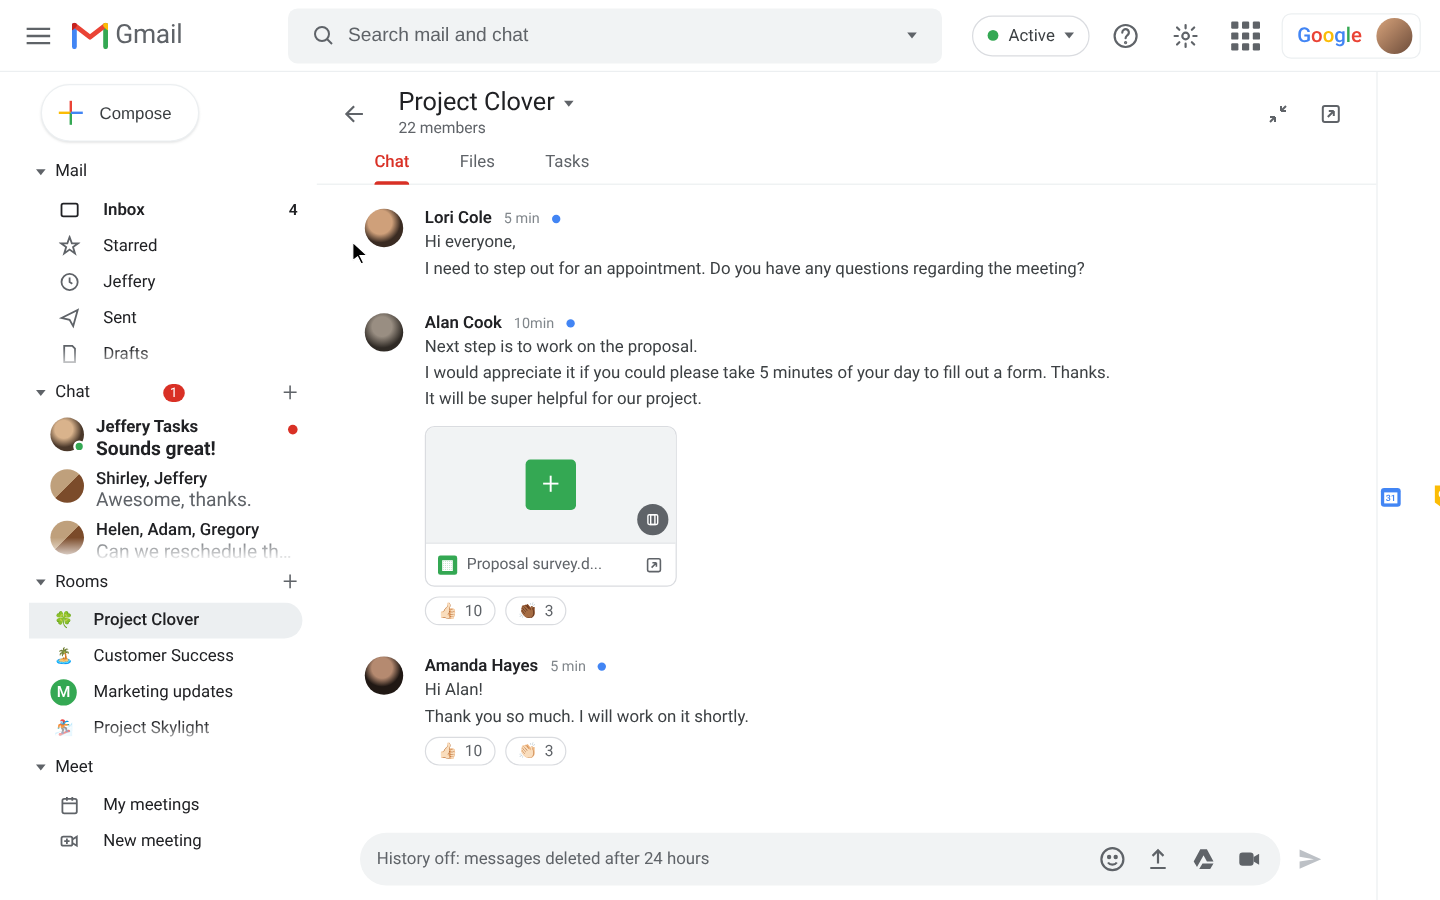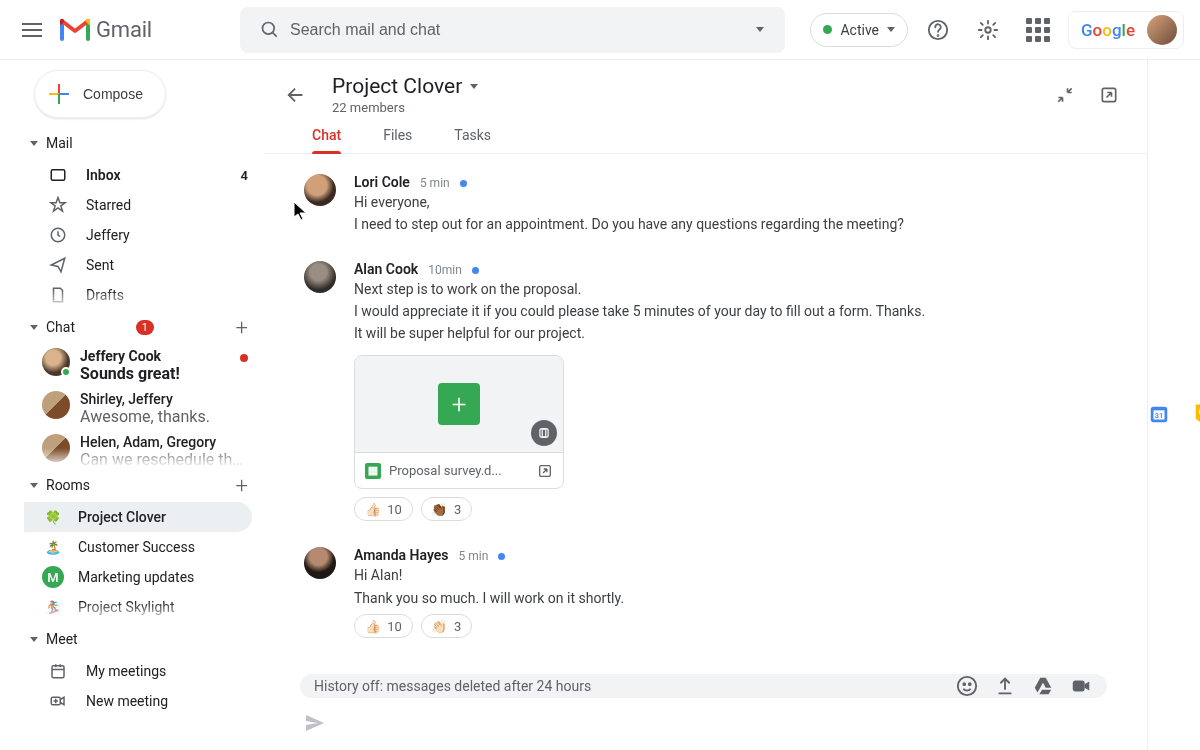--- a/index.html
+++ b/index.html
@@ -114,21 +114,21 @@
   .sheets-icon { width:42px;height:42px;background:#34a853;border-radius:4px;display:flex;align-items:center;justify-content:center;color:#fff;font-size:26px;font-weight:300; }
   .attach-corner { position:absolute; bottom:6px; right:6px; width:26px;height:26px;background:#5f6368;border-radius:50%;display:flex;align-items:center;justify-content:center;color:#fff; }
   .attach-bar { display:flex; align-items:center; height:36px; padding:0 10px; gap:8px; border-top:1px solid #dadce0; }
   .attach-mini-icon { width:16px;height:16px;background:#34a853;border-radius:2px;display:flex;align-items:center;justify-content:center;color:#fff;font-size:11px;font-weight:600; }
   .attach-name { flex:1; font-size:13px; color:#5f6368; white-space:nowrap; overflow:hidden; text-overflow:ellipsis; }
   .popout-mini { color:#5f6368; }
 
   .reactions { display:flex; gap:8px; margin-top:6px; }
   .reaction { display:flex; align-items:center; gap:6px; height:24px; border:1px solid #dadce0; border-radius:12px; padding:0 10px; font-size:13px; color:#5f6368; }
 
-  .composer-row { display:flex; padding:10px 40px 12px 36px; gap:10px;flex-direction:column; }
+  .composer-row { display:flex; align-items:center; padding:10px 40px 12px 36px; gap:10px; }
   .composer { flex:1; display:flex; align-items:center; height:44px; background:#f1f3f4; border-radius:22px; padding:0 14px; }
   .composer-text { flex:1; color:#5f6368; font-size:14px; }
   .composer-actions { display:flex; gap:14px; color:#5f6368; }
   .cicon { width:24px;height:24px;display:flex;align-items:center;justify-content:center; }
   .send-btn { width:30px;height:30px;display:flex;align-items:center;justify-content:center;color:#9aa0a6; }
 
   
   .sidepanel { width:52px; display:flex; flex-direction:row; align-items:center; padding-top:18px; gap:22px; }
   .sp-icon { width:22px;height:22px; display:flex;align-items:center;justify-content:center; }
   .sp-divider { width:24px;height:1px;background:#dadce0; }
@@ -288,21 +288,21 @@
       <span class="badge-red">1</span>
       <span style="flex:1"></span>
       <span class="plus-icon">+</span>
     </div>
     <div class="chat-scroll">
       <div class="chat-item">
         <div class="chat-avatar" style="background:radial-gradient(circle at 40% 35%,#d9b38c 30%,#4a382a 60%)">
             <div class="presence-green"></div>
           </div>
         <div class="chat-txt">
-          <div class="chat-name bold">Jeffery Cook</div>
+          <div class="chat-name bold">Jeffery Tasks</div>
           <div class="chat-preview bold">Sounds great!</div>
         </div>
         <div class="red-dot"></div>
       </div>
       <div class="chat-item">
         <div class="chat-avatar duo"></div>
         <div class="chat-txt">
           <div class="chat-name">Shirley, Jeffery</div>
           <div class="chat-preview">Awesome, thanks.</div>
         </div>

